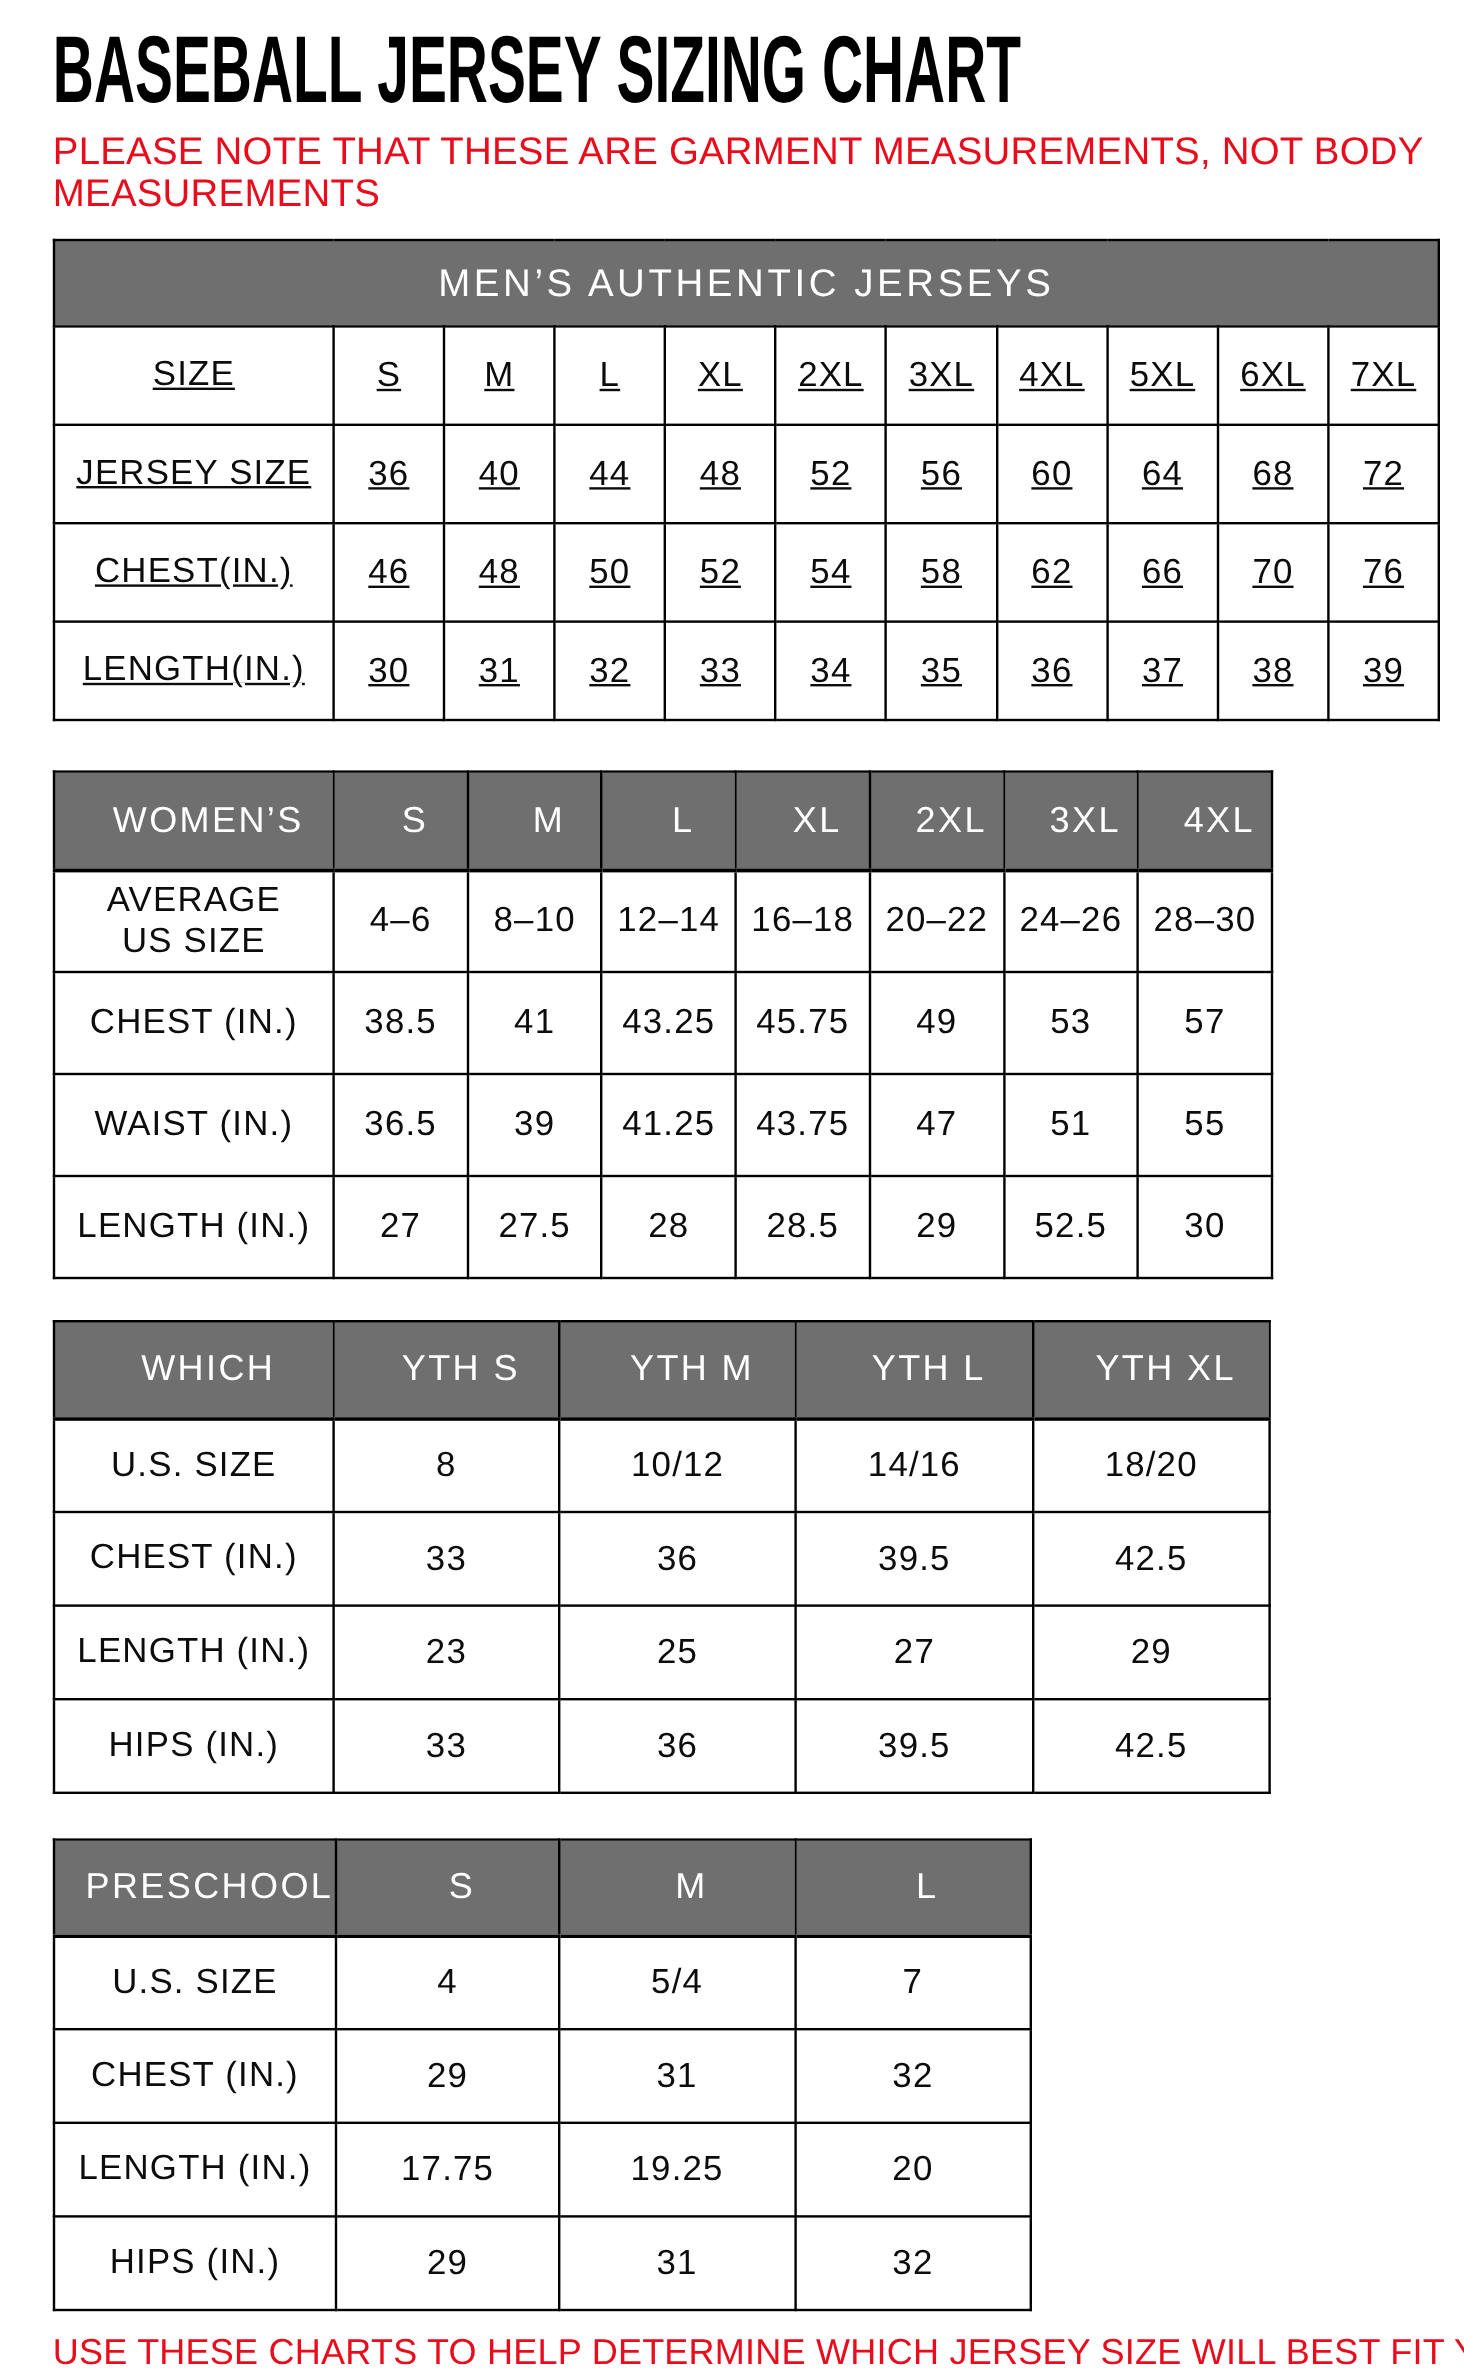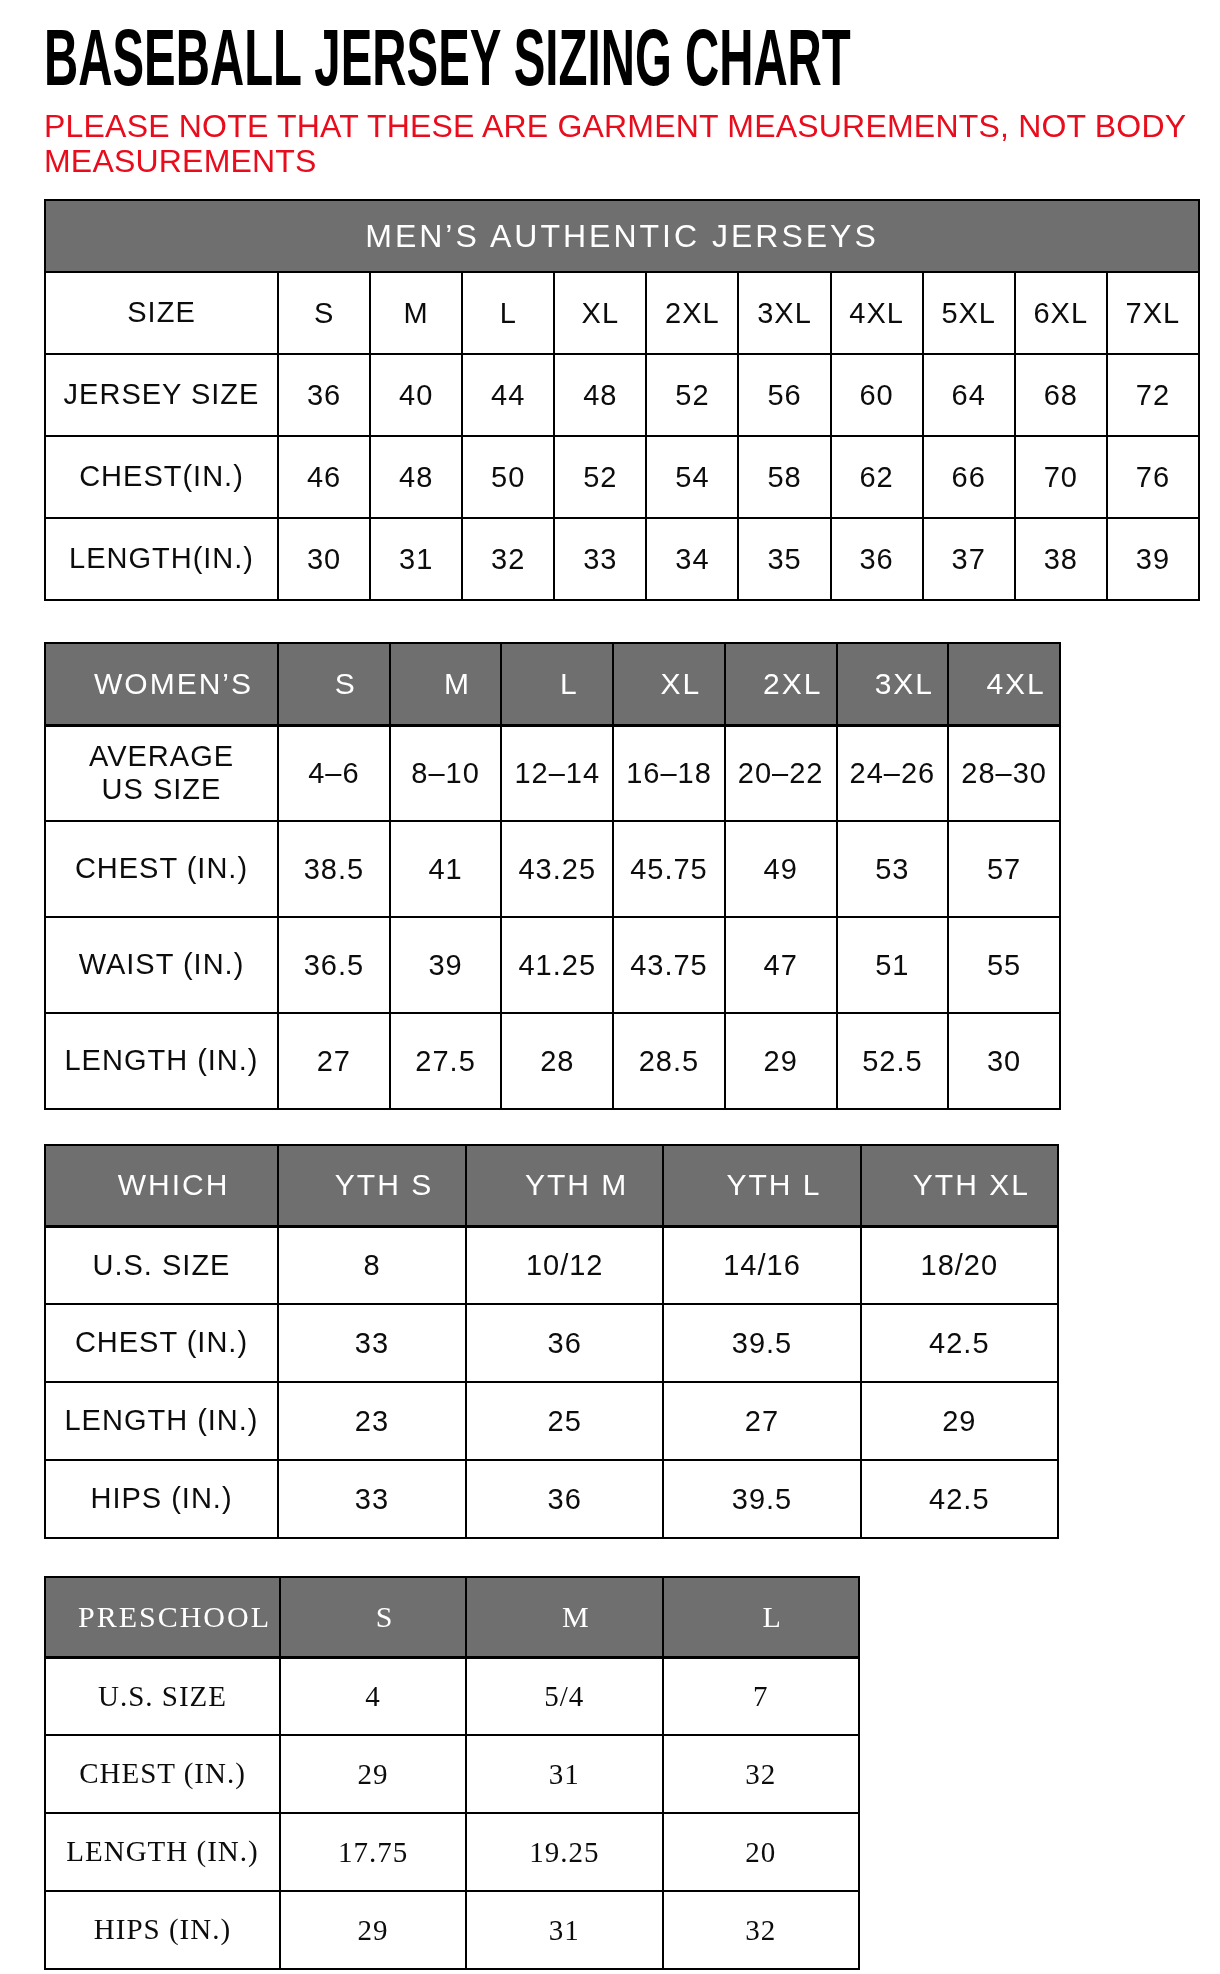--- a/index.html
+++ b/index.html
@@ -69,35 +69,35 @@
   table.sizing th.banner {
     background: var(--header-gray, #6f6f70);
     color: var(--header-text, #fff);
     font-size: 32px;
     letter-spacing: 3px;
     border-bottom: 2px solid var(--grid-border, #000);
   }
 
   #mens { width: 1156px; margin-top: 20px; }
   #mens thead tr { height: 72px; }
-  #mens tbody tr { height: 82px; }
+  #mens tbody tr { height: 82px; text-decoration: underline; }
   #mens col:first-child { width: 233px; }
 
   #womens { width: 1017px; margin-top: 41px; }
   #womens thead tr { height: 82px; }
-  #womens tbody tr { height: 96px; padding-left: 16px; }
+  #womens tbody tr { height: 85px; padding-left: 16px; }
   #womens col:first-child { width: 233px; }
 
   #boys { width: 1015px; margin-top: 34px; }
   #boys thead tr { height: 81px; }
   #boys tbody tr { height: 78px; }
   #boys col:first-child { width: 233px; }
   #boys col:nth-child(2) { width: 188px; }
 
-  #preschool { width: 816px; margin-top: 37px; font-family: Liberation Serif, serif; }
+  #preschool { width: 816px; margin-top: 37px; }
   #preschool thead tr { height: 80px; }
   #preschool tbody tr { height: 78px; }
   #preschool col:first-child { width: 235px; }
   #preschool col:nth-child(2) { width: 186px; }
 
   .footer-note {
     margin: 18px 0 0 0;
     font-size: 30px;
     line-height: 33px;
     color: var(--note-red, #e80c1c);

